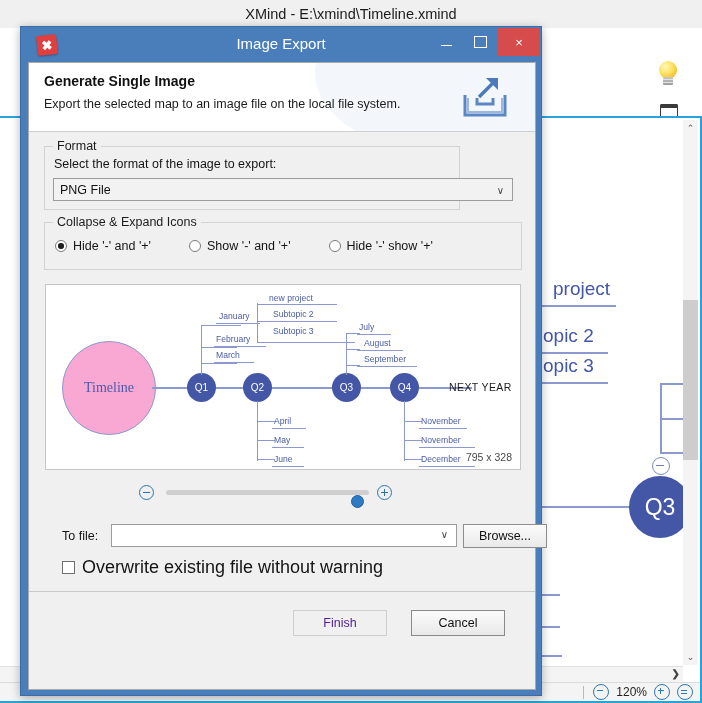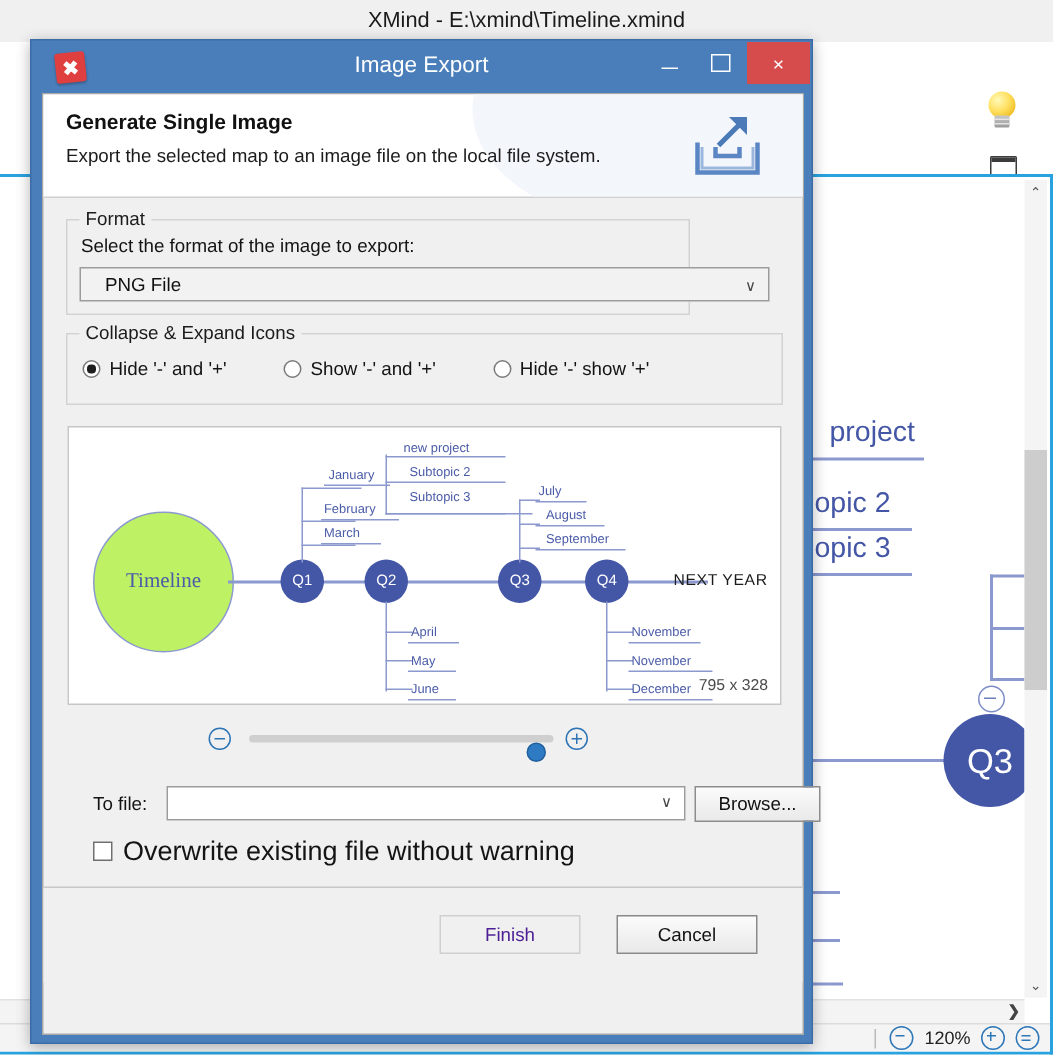--- a/index.html
+++ b/index.html
@@ -97,40 +97,40 @@
 
   #dlg-content{position:relative;height:523px;padding:0;}
 
   
   .group{position:absolute;border:1px solid #d3d3d3;box-sizing:border-box;}
   .group > .legend{position:absolute;top:-8px;left:8px;background:#f0f0f0;padding:0 4px;font-size:12.5px;color:#1b1b1b;}
   #grp-format{left:15px;top:14px;width:416px;height:64px;}
   #fmt-label{position:absolute;left:9px;top:10px;font-size:12.5px;color:#141414;}
   #fmt-select{position:absolute;left:8px;top:31px;width:460px;height:23px;box-sizing:border-box;
      background:#f2f2f2;border:1px solid #9c9c9c;font-size:12.5px;color:#111;
-     display:flex;align-items:center;padding-left:16px;}
+     display:flex;align-items:center;padding-left:6px;}
   #fmt-select .chev{position:absolute;right:8px;top:6px;font-size:10px;color:#444;}
 
   #grp-icons{left:15px;top:90px;width:478px;height:48px;}
   .radio-row{position:absolute;left:10px;top:16px;display:flex;align-items:center;gap:0;}
   .radio-item{display:flex;align-items:center;margin-right:38px;font-size:12.5px;color:#141414;}
   .radio{width:12px;height:12px;border-radius:50%;border:1.3px solid #7a7a7a;background:#fff;
      margin-right:6px;position:relative;box-sizing:border-box;}
   .radio.on::after{content:"";position:absolute;left:2.3px;top:2.3px;width:5.4px;height:5.4px;
      border-radius:50%;background:#1d1d1d;}
 
   
   #preview{position:absolute;left:16px;top:152px;width:476px;height:186px;
      background:#fff;border:1px solid #c6c6c6;box-sizing:border-box;overflow:hidden;}
   .p-line{position:absolute;background:#8b99cf;}
   .p-txt{position:absolute;color:#4a5ba8;font-size:8.6px;white-space:nowrap;}
   .p-ul{position:absolute;height:1px;background:#8b99cf;}
   .p-node{position:absolute;border-radius:50%;background:#4456a6;color:#fff;font-size:10px;
      display:flex;align-items:center;justify-content:center;}
-  #p-center{position:absolute;border:1px solid #8b99cf;border-radius:50%;background:#bef264;
+  #p-center{position:absolute;border:1px solid #8b99cf;border-radius:50%;background:#f9a8d4;
      display:flex;align-items:center;justify-content:center;}
   #p-center span{font-family:"Liberation Serif", serif;font-size:14px;color:#4a5ba8;}
   #p-nextyear{position:absolute;color:#1b1b1b;font-size:10.5px;letter-spacing:.4px;}
   #p-size{position:absolute;right:8px;bottom:6px;font-size:10.5px;color:#4a4a4a;}
   #p-box{position:absolute;border:1px solid #8b99cf;box-sizing:border-box;}
 
   
   #slider-row{position:absolute;left:0;top:350px;width:508px;height:22px;}
   #sl-minus{position:absolute;left:110px;top:3px;}
   #sl-plus{position:absolute;left:348px;top:3px;}

